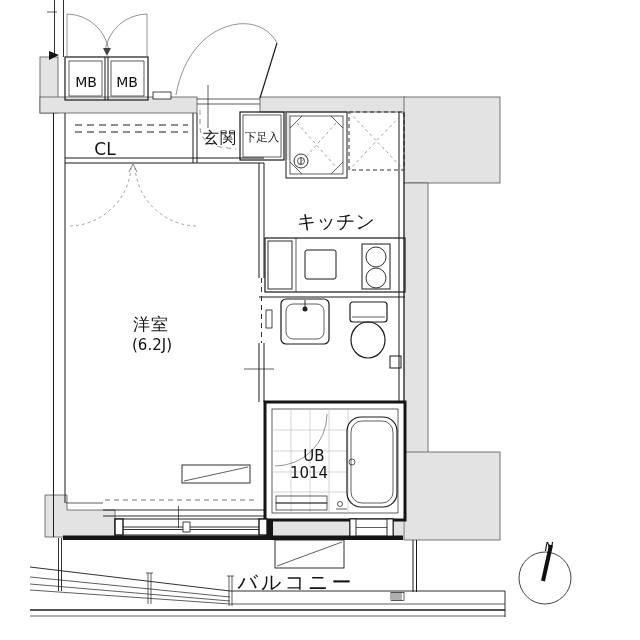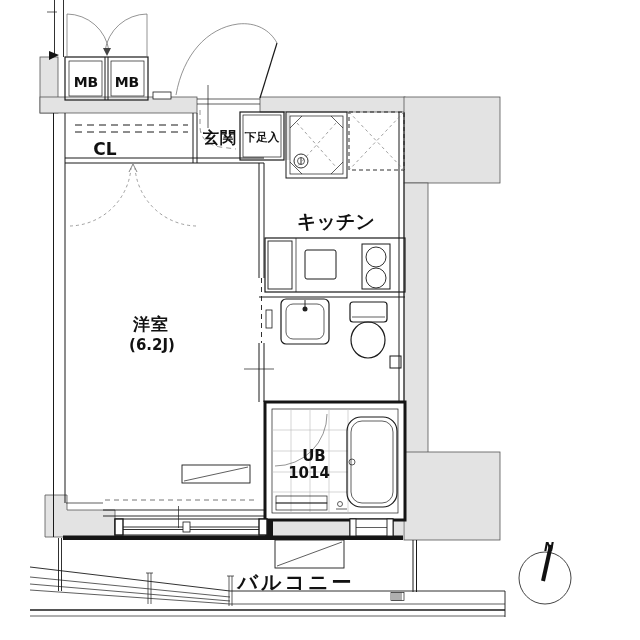--- a/index.html
+++ b/index.html
@@ -1,16 +1,16 @@
 <!DOCTYPE html>
 <html style="--wall-fill: #e3e3e3; --line: #1a1a1a; --background: #ffffff;"><head>
 <meta charset="utf-8">
 <style>
   html,body{margin:0;padding:0;background:var(--background,#fff);}
-  .stage{position:relative;width:640px;height:640px;background:var(--background,#fff);overflow:hidden;font-weight:bold;}
+  .stage{position:relative;width:640px;height:640px;background:var(--background,#fff);overflow:hidden;}
   .txt{font-family:"DejaVu Sans","Liberation Sans",sans-serif;fill:#111;}
   .ln{stroke:var(--line,#1a1a1a);stroke-width:1;fill:none;}
   .w07{stroke-width:0.7;}
   .w09{stroke-width:0.9;}
   .w12{stroke-width:1.2;}
   .dash{stroke-dasharray:5 4;}
   .dashf{stroke-dasharray:3 3;stroke:#777;}
   .gray{stroke:#666;}
   .wall{fill:var(--wall-fill,#e3e3e3);stroke:#555;stroke-width:0.8;}
   .wallnb{fill:var(--wall-fill,#e3e3e3);stroke:none;}

